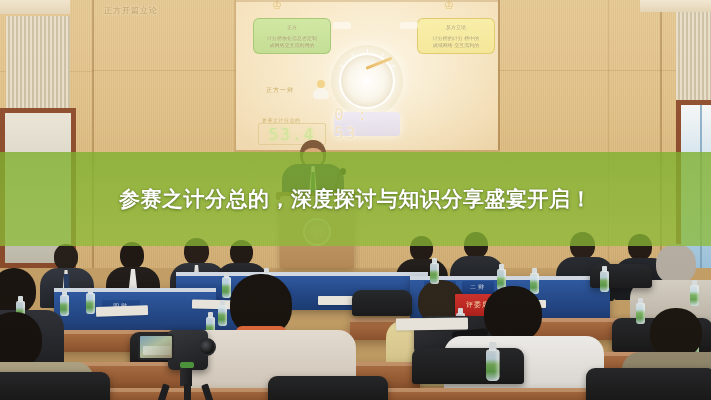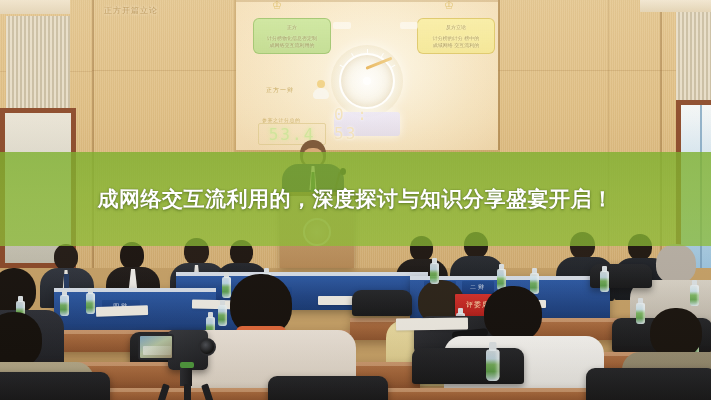--- a/index.html
+++ b/index.html
@@ -781,16 +781,16 @@
     <div class="cam-green"></div>
     <div class="tripod-col"></div>
     <div class="tripod-leg tl-1"></div>
     <div class="tripod-leg tl-2"></div>
     <div class="tripod-leg tl-3"></div>
 
     <div class="photo-grade"></div>
   </div>
 
   <div class="banner">
-    <div class="banner-title">成网络交互流利用的，深度探讨与知识分享盛宴开启！</div>
+    <div class="banner-title">参赛之计分总的，深度探讨与知识分享盛宴开启！</div>
   </div>
 
 </div>
 
 </body></html>

